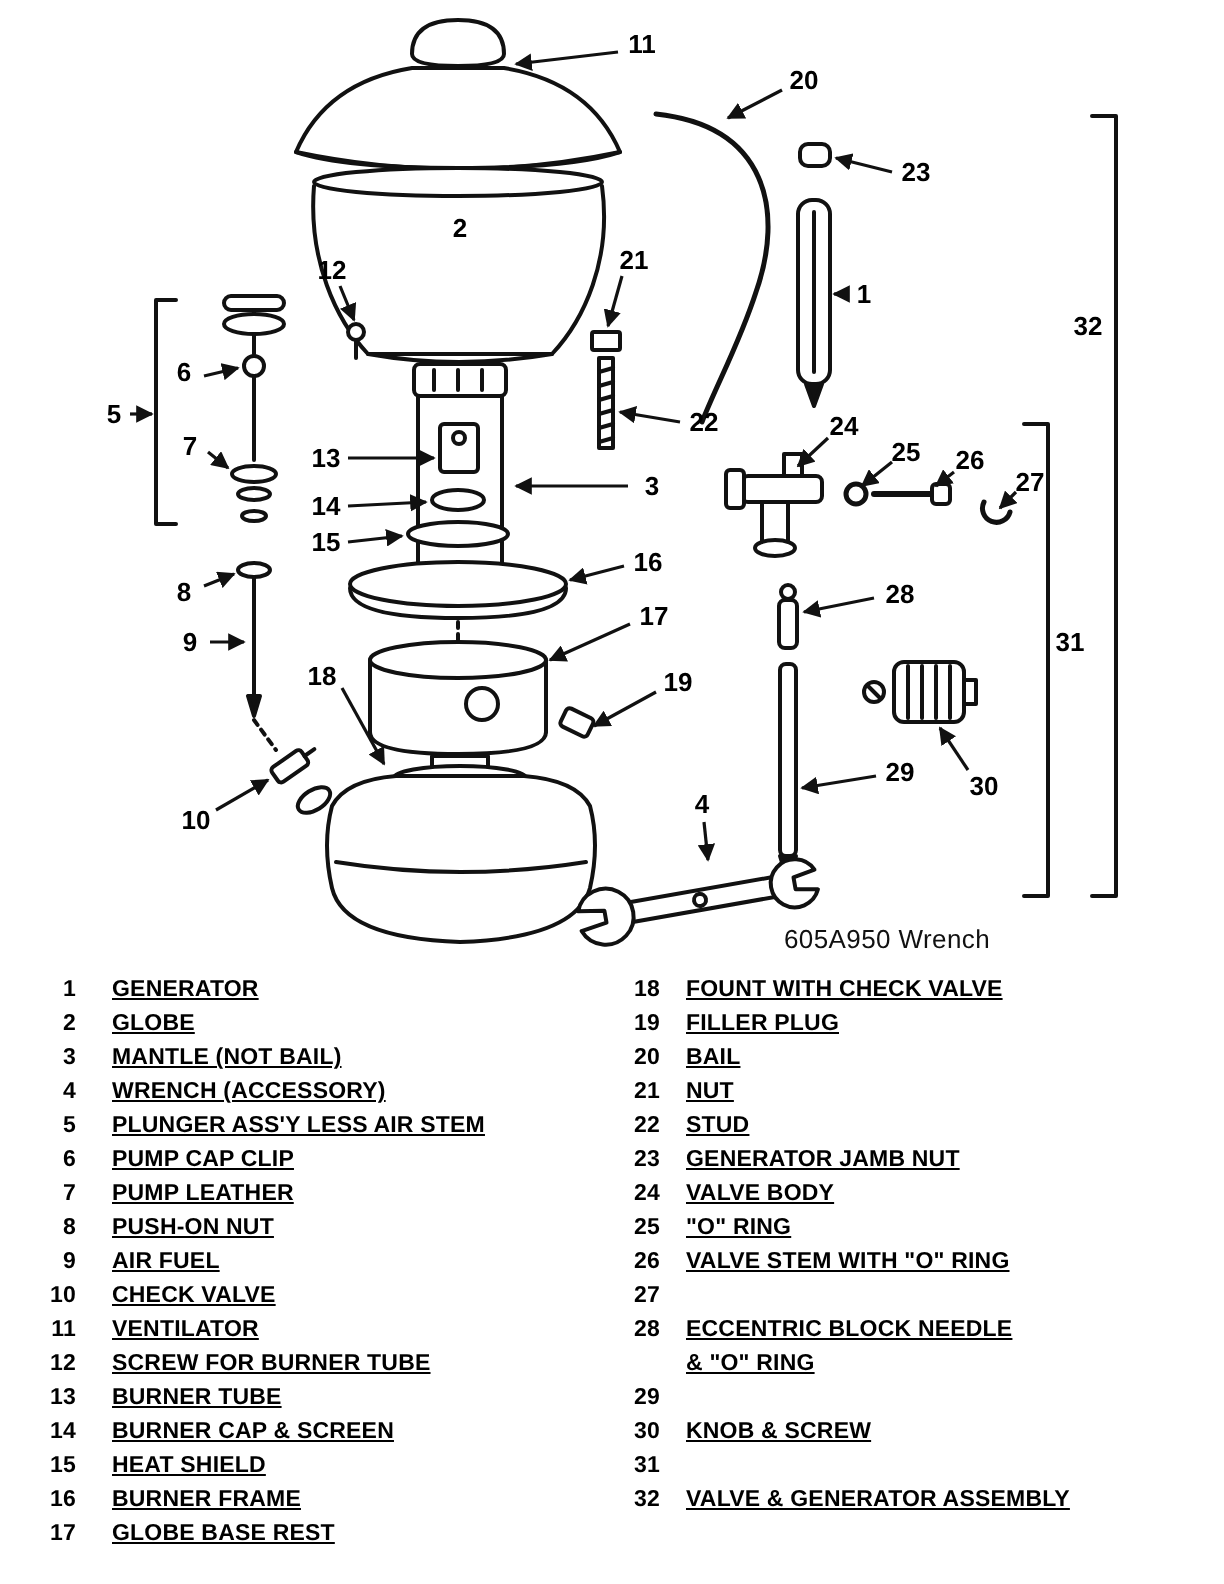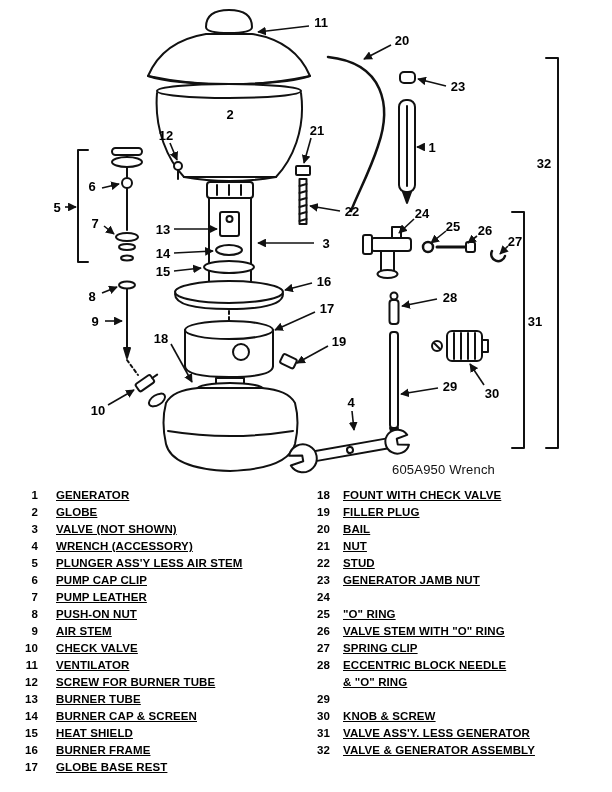--- a/index.html
+++ b/index.html
@@ -253,21 +253,21 @@
           <span class="plbl"><span>GENERATOR</span></span>
         </div>
 
         <div class="prow">
           <span class="pnum">2</span>
           <span class="plbl"><span>GLOBE</span></span>
         </div>
 
         <div class="prow">
           <span class="pnum">3</span>
-          <span class="plbl"><span>VALVE (NOT SHOWN)</span></span>
+          <span class="plbl"><span>MANTLE (NOT BAIL)</span></span>
         </div>
 
         <div class="prow">
           <span class="pnum">4</span>
           <span class="plbl"><span>WRENCH (ACCESSORY)</span></span>
         </div>
 
         <div class="prow">
           <span class="pnum">5</span>
           <span class="plbl"><span>PLUNGER ASS'Y LESS AIR STEM</span></span>
@@ -283,21 +283,21 @@
           <span class="plbl"><span>PUMP LEATHER</span></span>
         </div>
 
         <div class="prow">
           <span class="pnum">8</span>
           <span class="plbl"><span>PUSH-ON NUT</span></span>
         </div>
 
         <div class="prow">
           <span class="pnum">9</span>
-          <span class="plbl"><span>AIR STEM</span></span>
+          <span class="plbl"><span>AIR FUEL</span></span>
         </div>
 
         <div class="prow">
           <span class="pnum">10</span>
           <span class="plbl"><span>CHECK VALVE</span></span>
         </div>
 
         <div class="prow">
           <span class="pnum">11</span>
           <span class="plbl"><span>VENTILATOR</span></span>
@@ -360,54 +360,53 @@
           <span class="plbl"><span>STUD</span></span>
         </div>
 
         <div class="prow">
           <span class="pnum">23</span>
           <span class="plbl"><span>GENERATOR JAMB NUT</span></span>
         </div>
 
         <div class="prow">
           <span class="pnum">24</span>
+          <span class="plbl"><span>VALVE BODY</span></span>
         </div>
 
         <div class="prow">
           <span class="pnum">25</span>
           <span class="plbl"><span>"O" RING</span></span>
         </div>
 
         <div class="prow">
           <span class="pnum">26</span>
           <span class="plbl"><span>VALVE STEM WITH "O" RING</span></span>
         </div>
 
         <div class="prow">
           <span class="pnum">27</span>
-          <span class="plbl"><span>SPRING CLIP</span></span>
         </div>
 
         <div class="prow">
           <span class="pnum">28</span>
           <span class="plbl"><span>ECCENTRIC BLOCK NEEDLE</span><span class="plbl2">&amp; "O" RING</span></span>
         </div>
 
         <div class="prow">
           <span class="pnum">29</span>
         </div>
 
         <div class="prow">
           <span class="pnum">30</span>
           <span class="plbl"><span>KNOB &amp; SCREW</span></span>
         </div>
 
         <div class="prow">
           <span class="pnum">31</span>
-          <span class="plbl"><span>VALVE ASS'Y. LESS GENERATOR</span></span>
         </div>
 
         <div class="prow">
           <span class="pnum">32</span>
           <span class="plbl"><span>VALVE &amp; GENERATOR ASSEMBLY</span></span>
         </div>
       </div>
   </div>
 
 </div>

